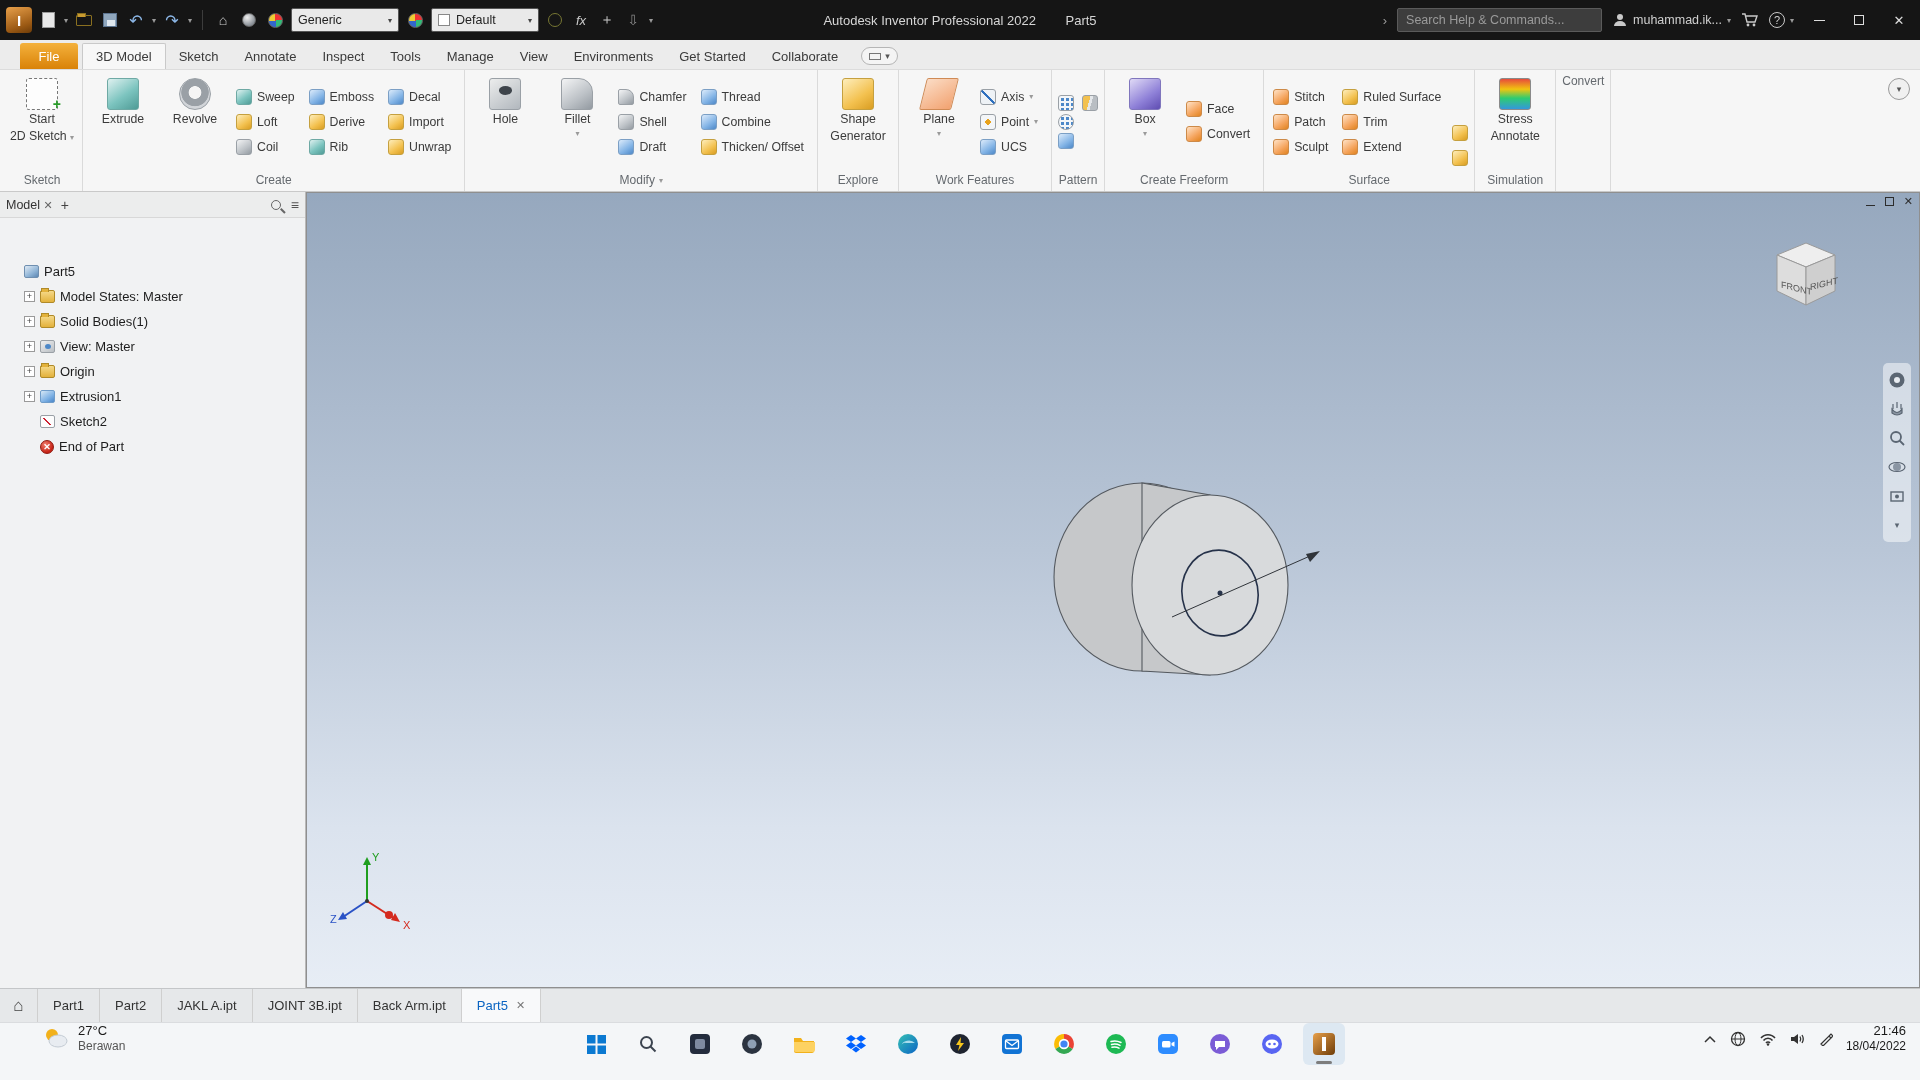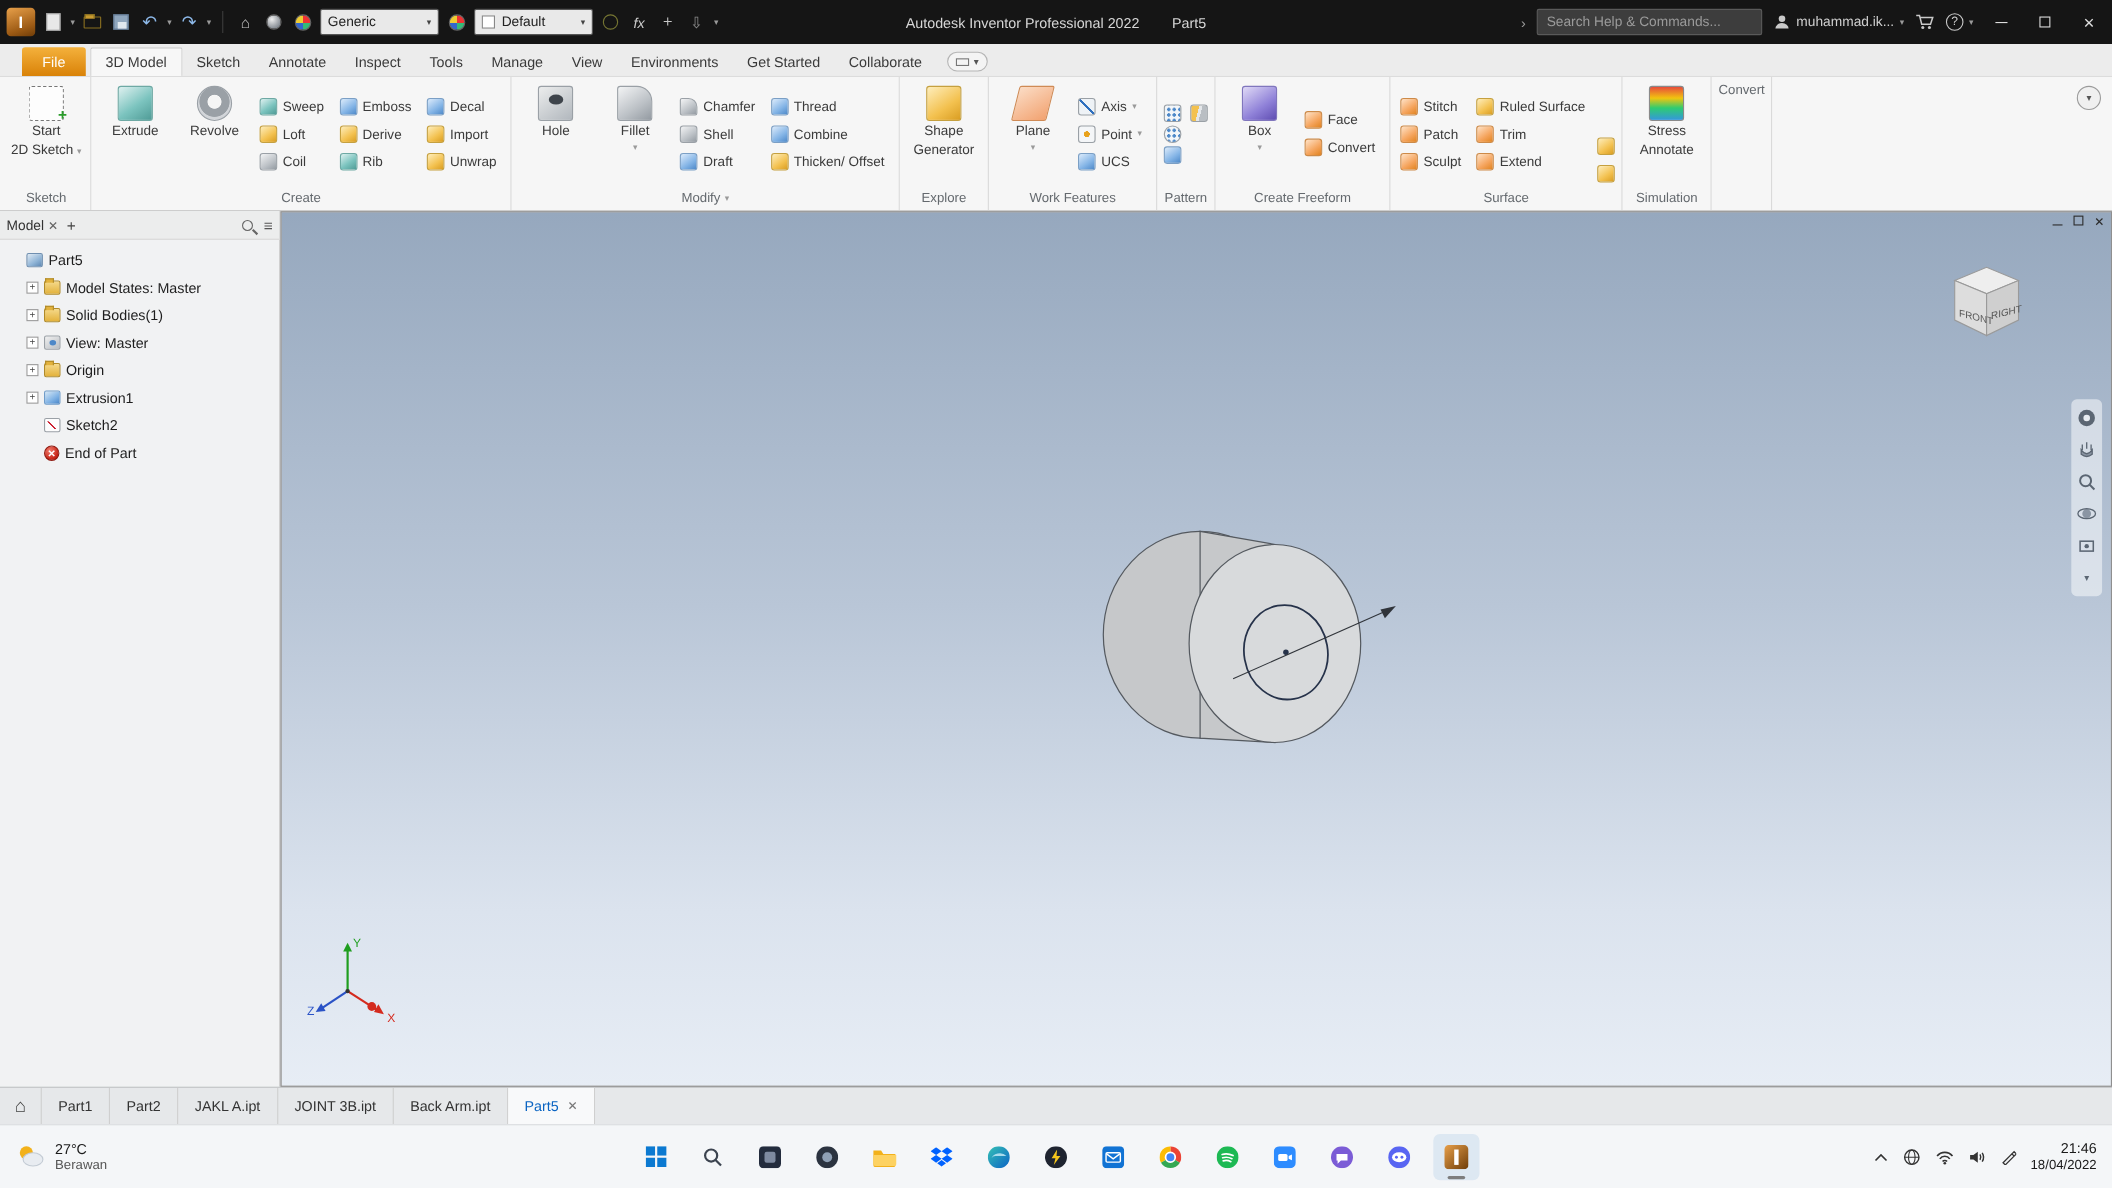--- a/index.html
+++ b/index.html
@@ -68,21 +68,21 @@
   .g-mirror { background:linear-gradient(105deg,#f3c14f 0 42%, #e4e7ea 42% 58%, #b9bec3 58%); border:1px solid #9aa0a6;}
   .g-axis { background:linear-gradient(45deg, transparent 44%, #2e6fbe 44% 56%, transparent 56%), #eef2f6; border:1px solid #9aa0a6;}
   .g-point { background:radial-gradient(circle,#e8a21c 0 26%, #f4f6f8 28%); border:1px solid #9aa0a6;}
   .x-red { position:relative; }
   .x-red::after { content:"✕"; position:absolute; right:-2px; bottom:-3px; color:#d42a1e; font-size:11px; font-weight:bold;}
   .rright { display:flex; align-items:flex-start; padding:8px 10px; margin-left:auto;}
   .circle-btn { width:22px; height:22px; border-radius:50%; border:1px solid #9a9a9a; background:#f0f0f0; color:#555; display:flex; align-items:center; justify-content:center; font-size:9px;}
 
   
   .main { flex:1; display:flex; min-height:0; }
-  .browser { width:255px; flex:0 0 auto; background:#f1f2f3; border-right:1px solid #b9b9b9; display:flex; flex-direction:column;}
+  .browser { width:306px; flex:0 0 auto; background:#f1f2f3; border-right:1px solid #b9b9b9; display:flex; flex-direction:column;gap:35px;}
   .browser-head { height:26px; display:flex; align-items:center; padding:0 6px; gap:8px; border-bottom:1px solid #d8d8d8; background:#eceded; font-size:12.5px; color:#333;}
   .bh-x { color:#666; font-size:11px; }
   .bh-plus { color:#444; font-size:14px; }
   .bh-right { margin-left:auto; display:flex; gap:10px; align-items:center;}
   .lens { width:10px; height:10px; border:1.6px solid #666; border-radius:50%; position:relative; display:inline-block;}
   .lens::after { content:""; position:absolute; width:6px; height:1.6px; background:#666; transform:rotate(45deg); left:8px; top:9px;}
   .burger { color:#555; font-size:14px; }
   .tree { padding:6px 4px; }
   .trow { height:25px; display:flex; align-items:center; gap:5px; padding-left:4px; color:#1d1d1d; font-size:13px;}
   .trow.child { padding-left:20px; }
@@ -117,21 +117,21 @@
   .dtab.active { background:#f8f9fa; color:#0a64c2; }
   .dtab .x { color:#777; font-size:11px; }
 
   
   .statusbar { height:30px; background:#eef0f1; border-top:1px solid #c6c8ca; display:flex; align-items:center; padding-left:10px; color:#333; font-size:13px; flex:0 0 auto;}
   .sb-right { margin-left:auto; display:flex; align-items:stretch; height:100%;}
   .sb-cell { width:44px; border-left:1px solid #c6c8ca; display:flex; align-items:center; justify-content:center;}
   .sb-pad { width:26px; border-left:1px solid #c6c8ca;}
 
   
-  .taskbar { height:58px; background:#f4f6f8; border-top:1px solid #dadcdf; display:flex; align-items:center; position:relative; flex:0 0 auto;}
+  .taskbar { height:58px; background:#f4f6f8; border-top:1px solid #dadcdf; display:flex; align-items:flex-start; position:relative; flex:0 0 auto;padding-left:28px;}
   .weather { display:flex; align-items:center; gap:8px; padding-left:12px;}
   .weather .wtxt { display:flex; flex-direction:column; line-height:1.2;}
   .weather .t { font-size:13px; color:#1a1a1a;}
   .weather .d { font-size:12px; color:#555;}
   .center-icons { position:absolute; left:50%; transform:translateX(-50%); display:flex; gap:10px; align-items:center;}
   .tbic { width:42px; height:42px; border-radius:6px; display:flex; align-items:center; justify-content:center; position:relative;}
   .tbic.active { background:#dde8f2; }
   .tbic.active::after { content:""; position:absolute; bottom:1px; left:50%; transform:translateX(-50%); width:16px; height:3px; border-radius:2px; background:#7d7d7d;}
   .tray { margin-left:auto; display:flex; align-items:center; gap:13px; padding-right:14px;}
   .clock { text-align:right; line-height:1.25; }

